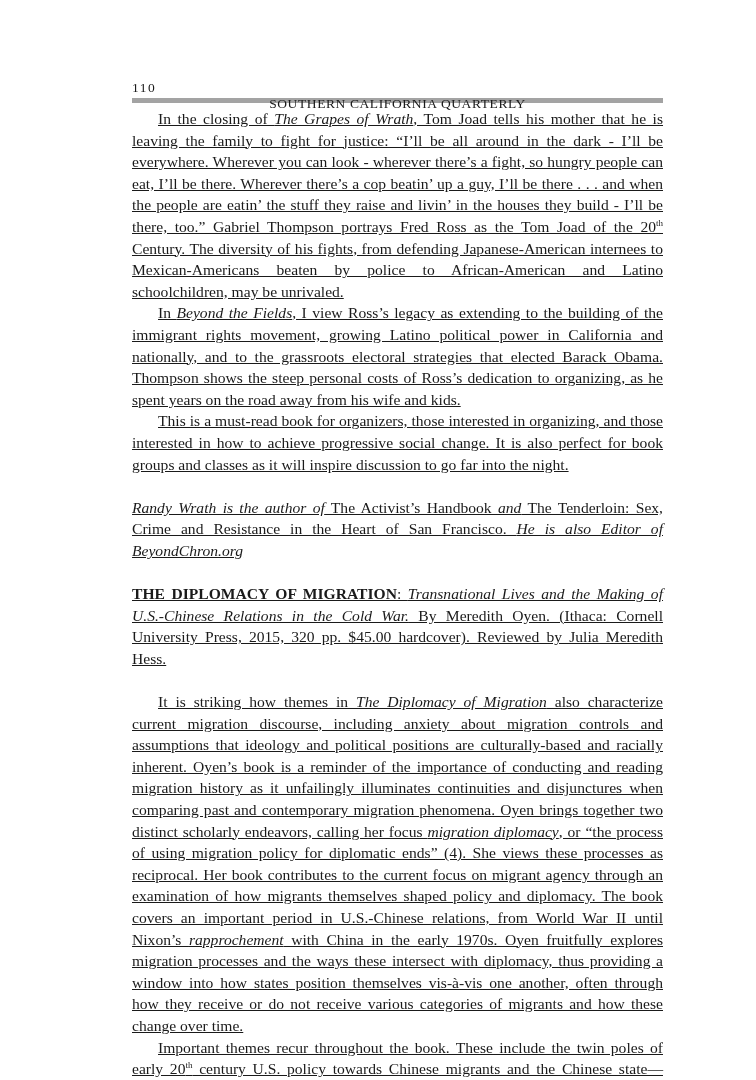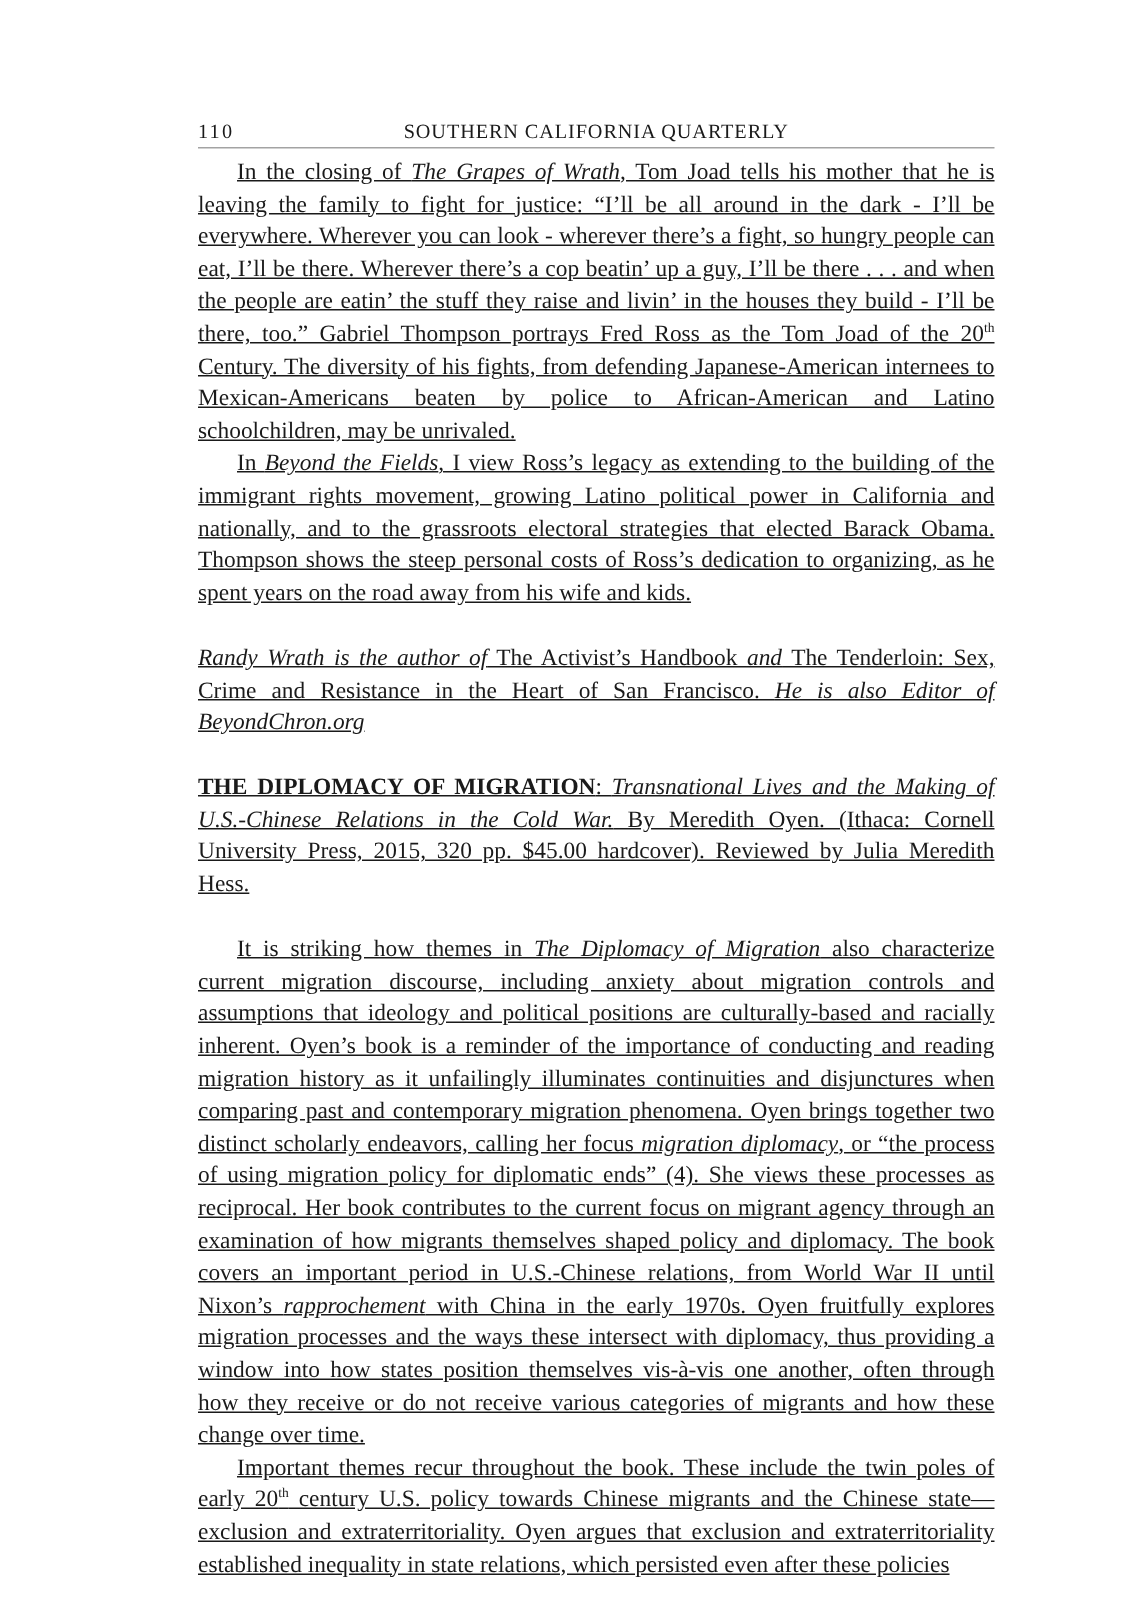--- a/index.html
+++ b/index.html
@@ -3,25 +3,25 @@
 <meta charset="utf-8">
 <style>
   html, body { margin: 0; padding: 0; background: #ffffff; }
   body { width: 756px; height: 1080px; position: relative; overflow: hidden; }
   .page {
     position: absolute; left: 132px; top: 78px; width: 531px;
     font-family: "Liberation Serif", "DejaVu Serif", serif;
     color: #1a1a1a; font-size: 15.6px; line-height: 21.6px;
   }
   .header {
-    position: relative; height: 20px; border-bottom: 1px solid #a3a3a3;
+    position: relative; height: 20px; border-bottom: 5px solid #a3a3a3;
     font-size: 13.5px; letter-spacing: 0.6px; line-height: 20px;
   }
   .header .folio { position: absolute; left: 0; top: 0; letter-spacing: 1.5px; }
-  .header .running-head { position: absolute; left: 0; right: 0; text-align: center; top: 0; }
+  .header .running-head { position: absolute; left: 0; right: 0; text-align: center; top: 16px; }
   .body { margin-top: 5px; }
   p { margin: 0; text-align: justify; hyphens: manual; text-decoration: underline; }
   p.indent { text-indent: 26px; }
   .gap { height: 21.6px; }
   i, .it { font-style: italic; }
   b { font-weight: bold; }
   sup { font-size: 9px; line-height: 0; vertical-align: 6px; }
   .bio { text-align: justify; }
 </style>
 </head>
@@ -31,20 +31,21 @@
   <div class="header">
     <span class="folio">110</span>
     <span class="running-head">SOUTHERN CALIFORNIA QUARTERLY</span>
   </div>
 
   <div class="body">
     <p class="indent"><span>In the closing of </span><i>The Grapes of Wrath</i><span>, Tom Joad tells his mother that he is leaving the family to fight for justice: “I’ll be all around in the dark - I’ll be everywhere. Wherever you can look - wherever there’s a fight, so hungry people can eat, I’ll be there. Wherever there’s a cop beatin’ up a guy, I’ll be there . . . and when the people are eatin’ the stuff they raise and livin’ in the houses they build - I’ll be there, too.” Gabriel Thompson portrays Fred Ross as the Tom Joad of the 20</span><sup>th</sup><span> Century. The diversity of his fights, from defending Japanese-American internees to Mexican-Americans beaten by police to African-American and Latino schoolchildren, may be unrivaled.</span></p>
 
     <p class="indent"><span>In </span><i>Beyond the Fields</i><span>, I view Ross’s legacy as extending to the building of the immigrant rights movement, growing Latino political power in California and nationally, and to the grassroots electoral strategies that elected Barack Obama. Thompson shows the steep personal costs of Ross’s dedication to organizing, as he spent years on the road away from his wife and kids.</span></p>
 
+    <p class="indent">This is a must-read book for organizers, those interested in organizing, and those interested in how to achieve progressive social change. It is also perfect for book groups and classes as it will inspire discussion to go far into the night.</p>
 
     <div class="gap"></div>
 
     <p class="bio"><i>Randy Wrath is the author of</i><span> The Activist’s Handbook </span><i>and</i><span> The Tenderloin: Sex, Crime and Resistance in the Heart of San Francisco. </span><i>He is also Editor of BeyondChron.org</i></p>
 
     <div class="gap"></div>
 
     <p><b>THE DIPLOMACY OF MIGRATION</b><span>: </span><i>Transnational Lives and the Making of U.S.-Chinese Relations in the Cold War.</i><span> By Meredith Oyen. (Ithaca: Cornell University Press, 2015, 320 pp. $45.00 hardcover). Reviewed by Julia Meredith Hess.</span></p>
 
     <div class="gap"></div>

